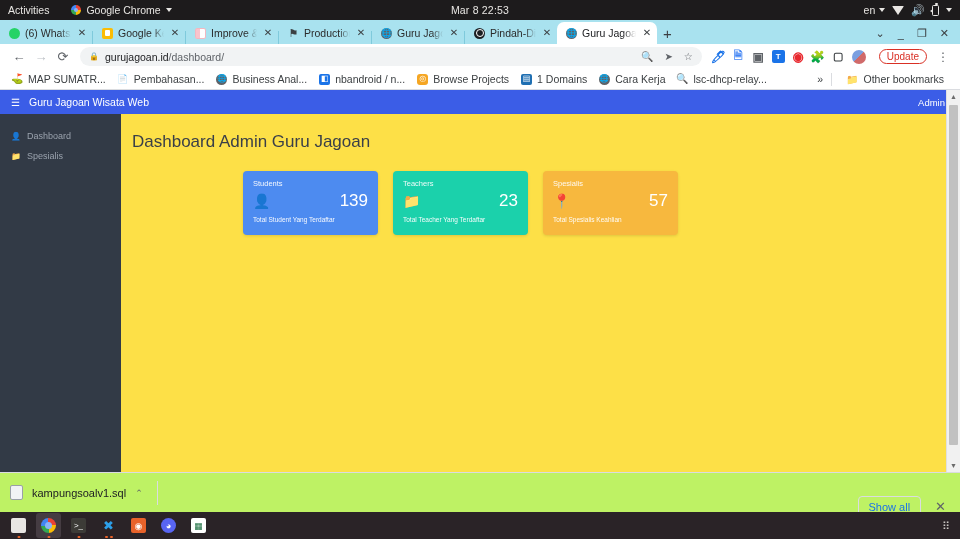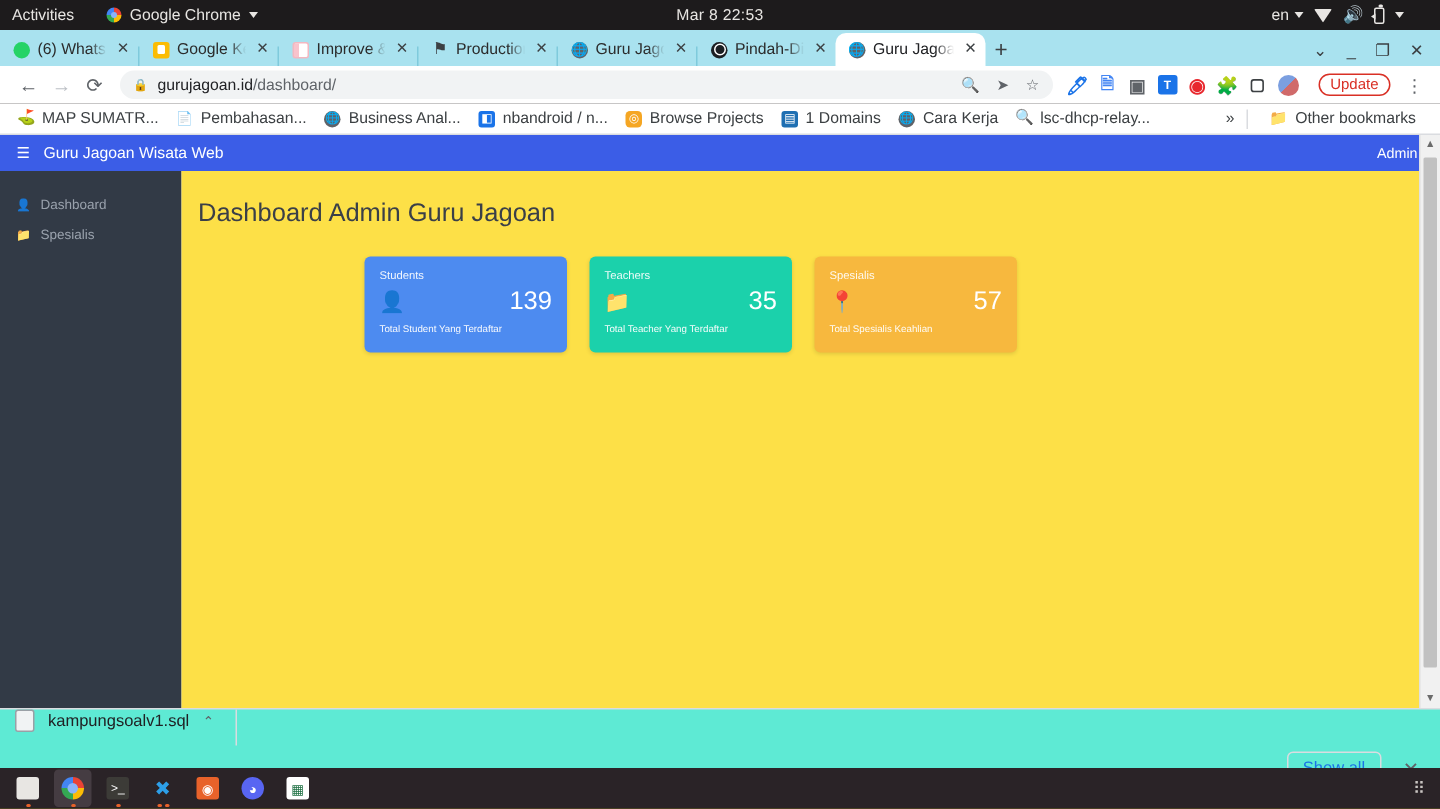--- a/index.html
+++ b/index.html
@@ -32,21 +32,21 @@
   .caret-d {
     width: 0; height: 0; border-left: 3.5px solid transparent;
     border-right: 3.5px solid transparent; border-top: 4px solid #e8e6e3;
   }
   .gnome-clock {
     position: absolute; left: 0; right: 0; text-align: center;
     font-size: 10.5px; letter-spacing: .2px;
   }
   .gnome-right {
     margin-left: auto; display: flex; align-items: center;
-    gap: 7px; padding-right: 24px; font-size: 10.5px;
+    gap: 7px; padding-right: 8px; font-size: 10.5px;
   }
   .gnome-right .lang { display: flex; align-items: center; gap: 4px; }
   .ico-wifi {
     width: 0; height: 0; border-left: 6px solid transparent;
     border-right: 6px solid transparent; border-top: 9px solid #e8e6e3;
     border-radius: 1px;
   }
   .ico-vol { font-size: 11px; line-height: 1; }
   .ico-bat {
     width: 7px; height: 11px; border: 1.4px solid #e8e6e3; border-radius: 1.5px;
@@ -232,22 +232,22 @@
   .pg-scroll .arrow-up { top: 0; }
   .pg-scroll .arrow-dn { bottom: 0; }
   .pg-thumb {
     position: absolute; left: 2px; top: 15px; width: 9px; height: 340px;
     background: #c1c1c1; border-radius: 1px;
   }
 
   
   .dlbar {
     position: absolute; top: 472px; left: 0; width: 960px; height: 40px;
-    background: #5eead4; border-top: 1px solid #dadce0;
-    display: flex; align-items: flex-start; padding: 0 10px;
+    background: #bef264; border-top: 1px solid #dadce0;
+    display: flex; align-items: center; padding: 0 10px;
   }
   .dl-item { display: flex; align-items: center; gap: 9px; font-size: 11px; color: #202124; }
   .dl-file-ico {
     width: 13px; height: 15px; border: 1px solid #9aa0a6; border-radius: 2px;
     background: #f1f3f4;
   }
   .dl-caret { color: #5f6368; font-size: 9px; }
   .dl-sep { width: 1px; height: 24px; background: #dadce0; margin-left: 14px; }
   .dl-right { margin-left: auto; display: flex; align-items: center; gap: 14px; margin-top: 28px; }
   .showall {
@@ -463,21 +463,21 @@
             <div class="card-mid">
               <span class="card-ico">👤</span>
               <span class="card-num">139</span>
             </div>
             <div class="card-foot">Total Student Yang Terdaftar</div>
           </div>
           <div class="card" style="background:#1bd1ab">
             <div class="card-label">Teachers</div>
             <div class="card-mid">
               <span class="card-ico">📁</span>
-              <span class="card-num">35</span>
+              <span class="card-num">23</span>
             </div>
             <div class="card-foot">Total Teacher Yang Terdaftar</div>
           </div>
           <div class="card" style="background:#f7b83e">
             <div class="card-label">Spesialis</div>
             <div class="card-mid">
               <span class="card-ico">📍</span>
               <span class="card-num">57</span>
             </div>
             <div class="card-foot">Total Spesialis Keahlian</div>

